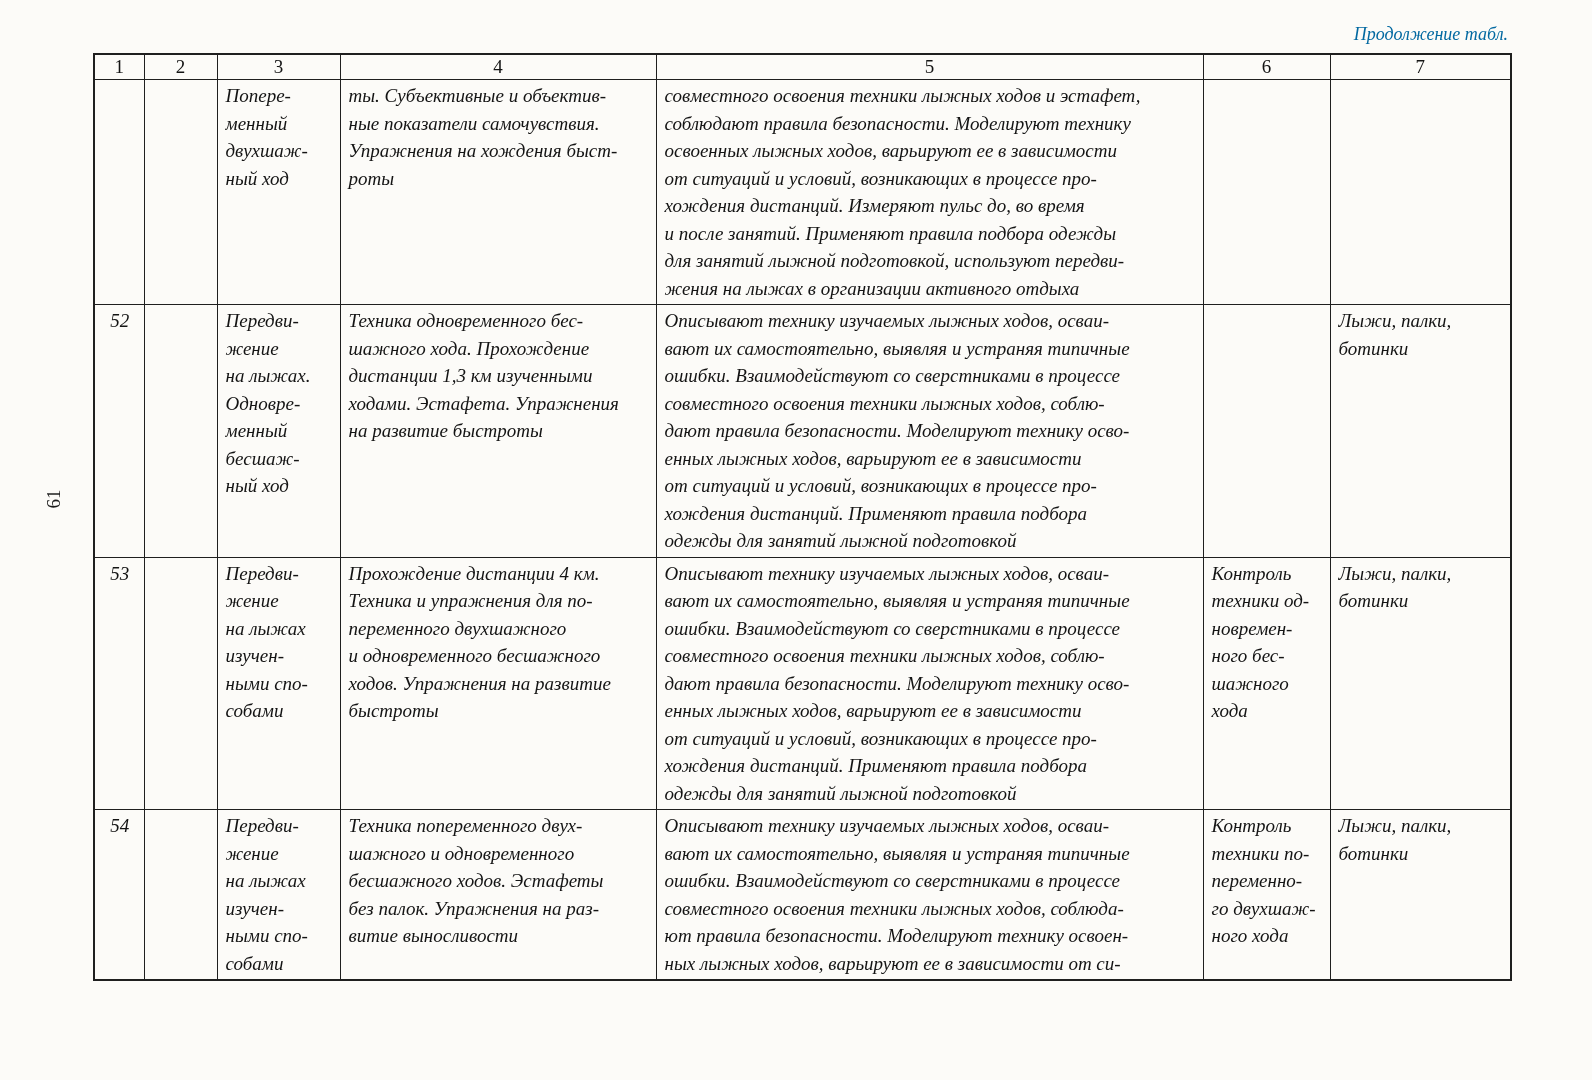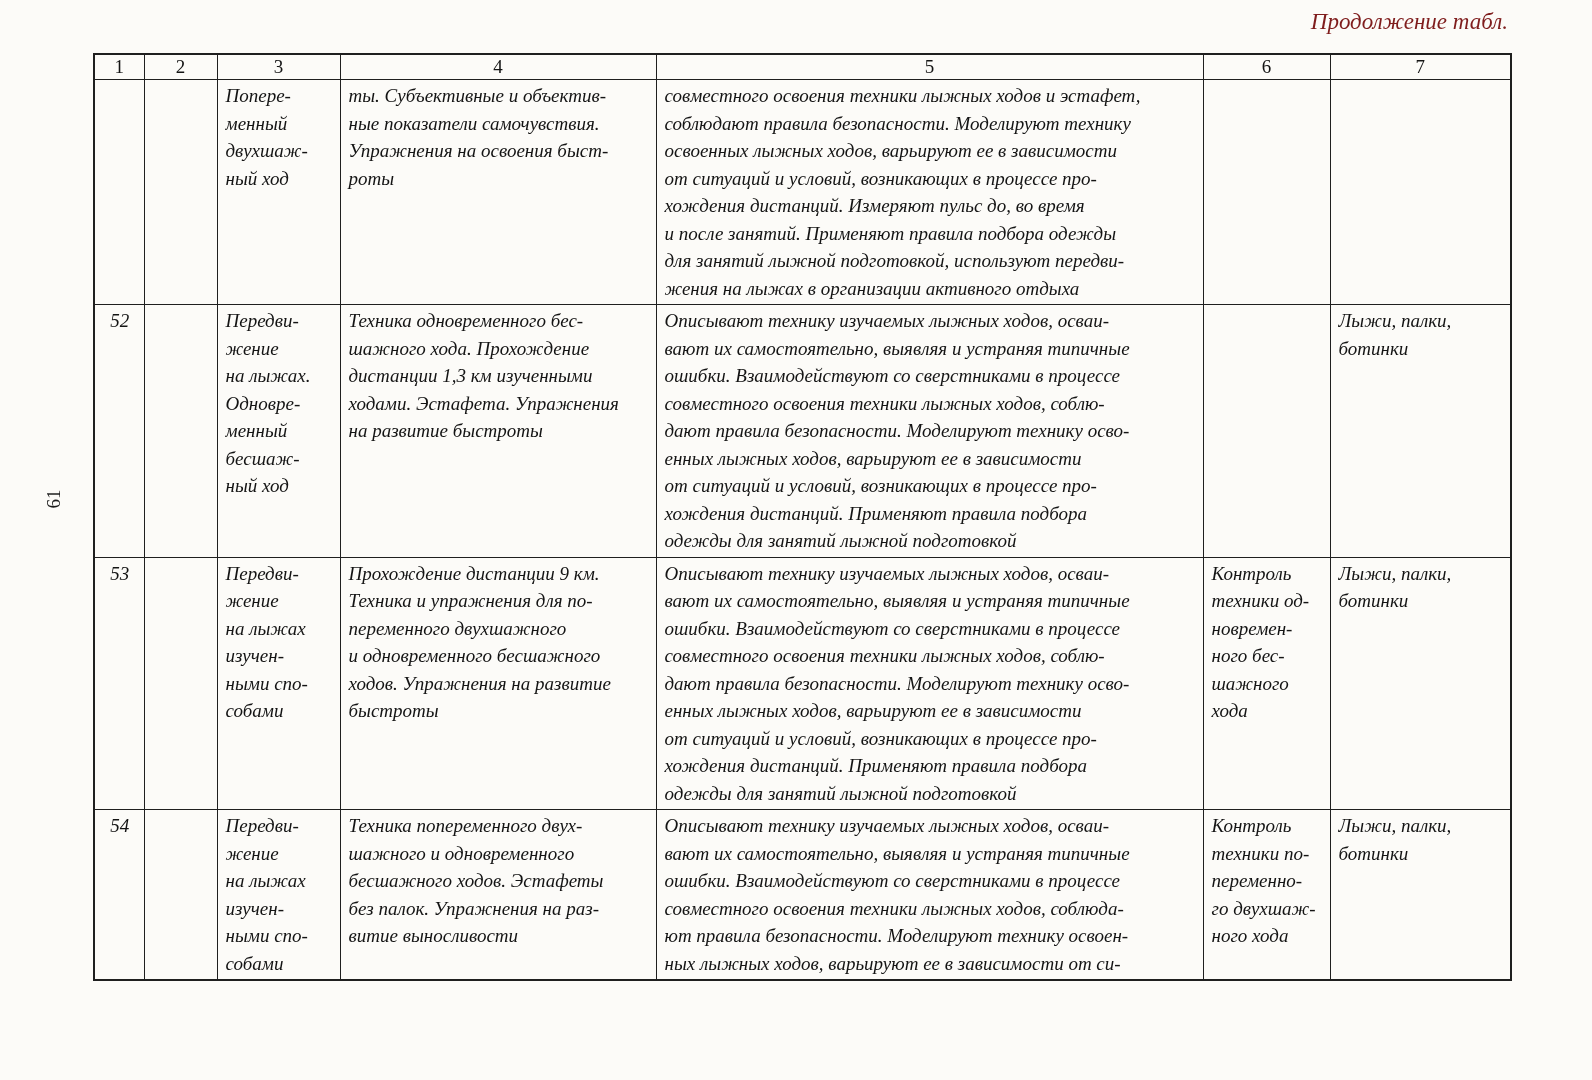--- a/index.html
+++ b/index.html
@@ -11,25 +11,25 @@
     position: relative;
     width: 1592px;
     height: 1080px;
     background: #fcfbf8;
     overflow: hidden;
     font-family: "Liberation Serif", serif;
     color: #161616;
   }
   .continuation {
     position: absolute;
-    top: 9px;
+    top: 24px;
     right: 84px;
     font-style: italic;
-    font-size: 23px;
-    color: #7f1d1d;
+    font-size: 18px;
+    color: #0369a1;
   }
   .pageno {
     position: absolute;
     left: 44px;
     top: 488px;
     font-size: 19px;
     transform: rotate(-90deg);
     transform-origin: center center;
     color: #1a1a1a;
   }
@@ -104,21 +104,21 @@
     <tbody>
       <tr class="r0">
         <td class="cnum"></td>
         <td></td>
         <td>Попере-
 менный
 двухшаж-
 ный ход</td>
         <td>ты. Субъективные и объектив-
 ные показатели самочувствия.
-Упражнения на освоения быст-
+Упражнения на хождения быст-
 роты</td>
         <td>совместного освоения техники лыжных ходов и эстафет,
 соблюдают правила безопасности. Моделируют технику
 освоенных лыжных ходов, варьируют ее в зависимости
 от ситуаций и условий, возникающих в процессе про-
 хождения дистанций. Измеряют пульс до, во время
 и после занятий. Применяют правила подбора одежды
 для занятий лыжной подготовкой, используют передви-
 жения на лыжах в организации активного отдыха</td>
         <td></td>
@@ -154,21 +154,21 @@
       </tr>
       <tr class="r2">
         <td class="cnum">53</td>
         <td></td>
         <td>Передви-
 жение
 на лыжах
 изучен-
 ными спо-
 собами</td>
-        <td>Прохождение дистанции 9 км.
+        <td>Прохождение дистанции 4 км.
 Техника и упражнения для по-
 переменного двухшажного
 и одновременного бесшажного
 ходов. Упражнения на развитие
 быстроты</td>
         <td>Описывают технику изучаемых лыжных ходов, осваи-
 вают их самостоятельно, выявляя и устраняя типичные
 ошибки. Взаимодействуют со сверстниками в процессе
 совместного освоения техники лыжных ходов, соблю-
 дают правила безопасности. Моделируют технику осво-

